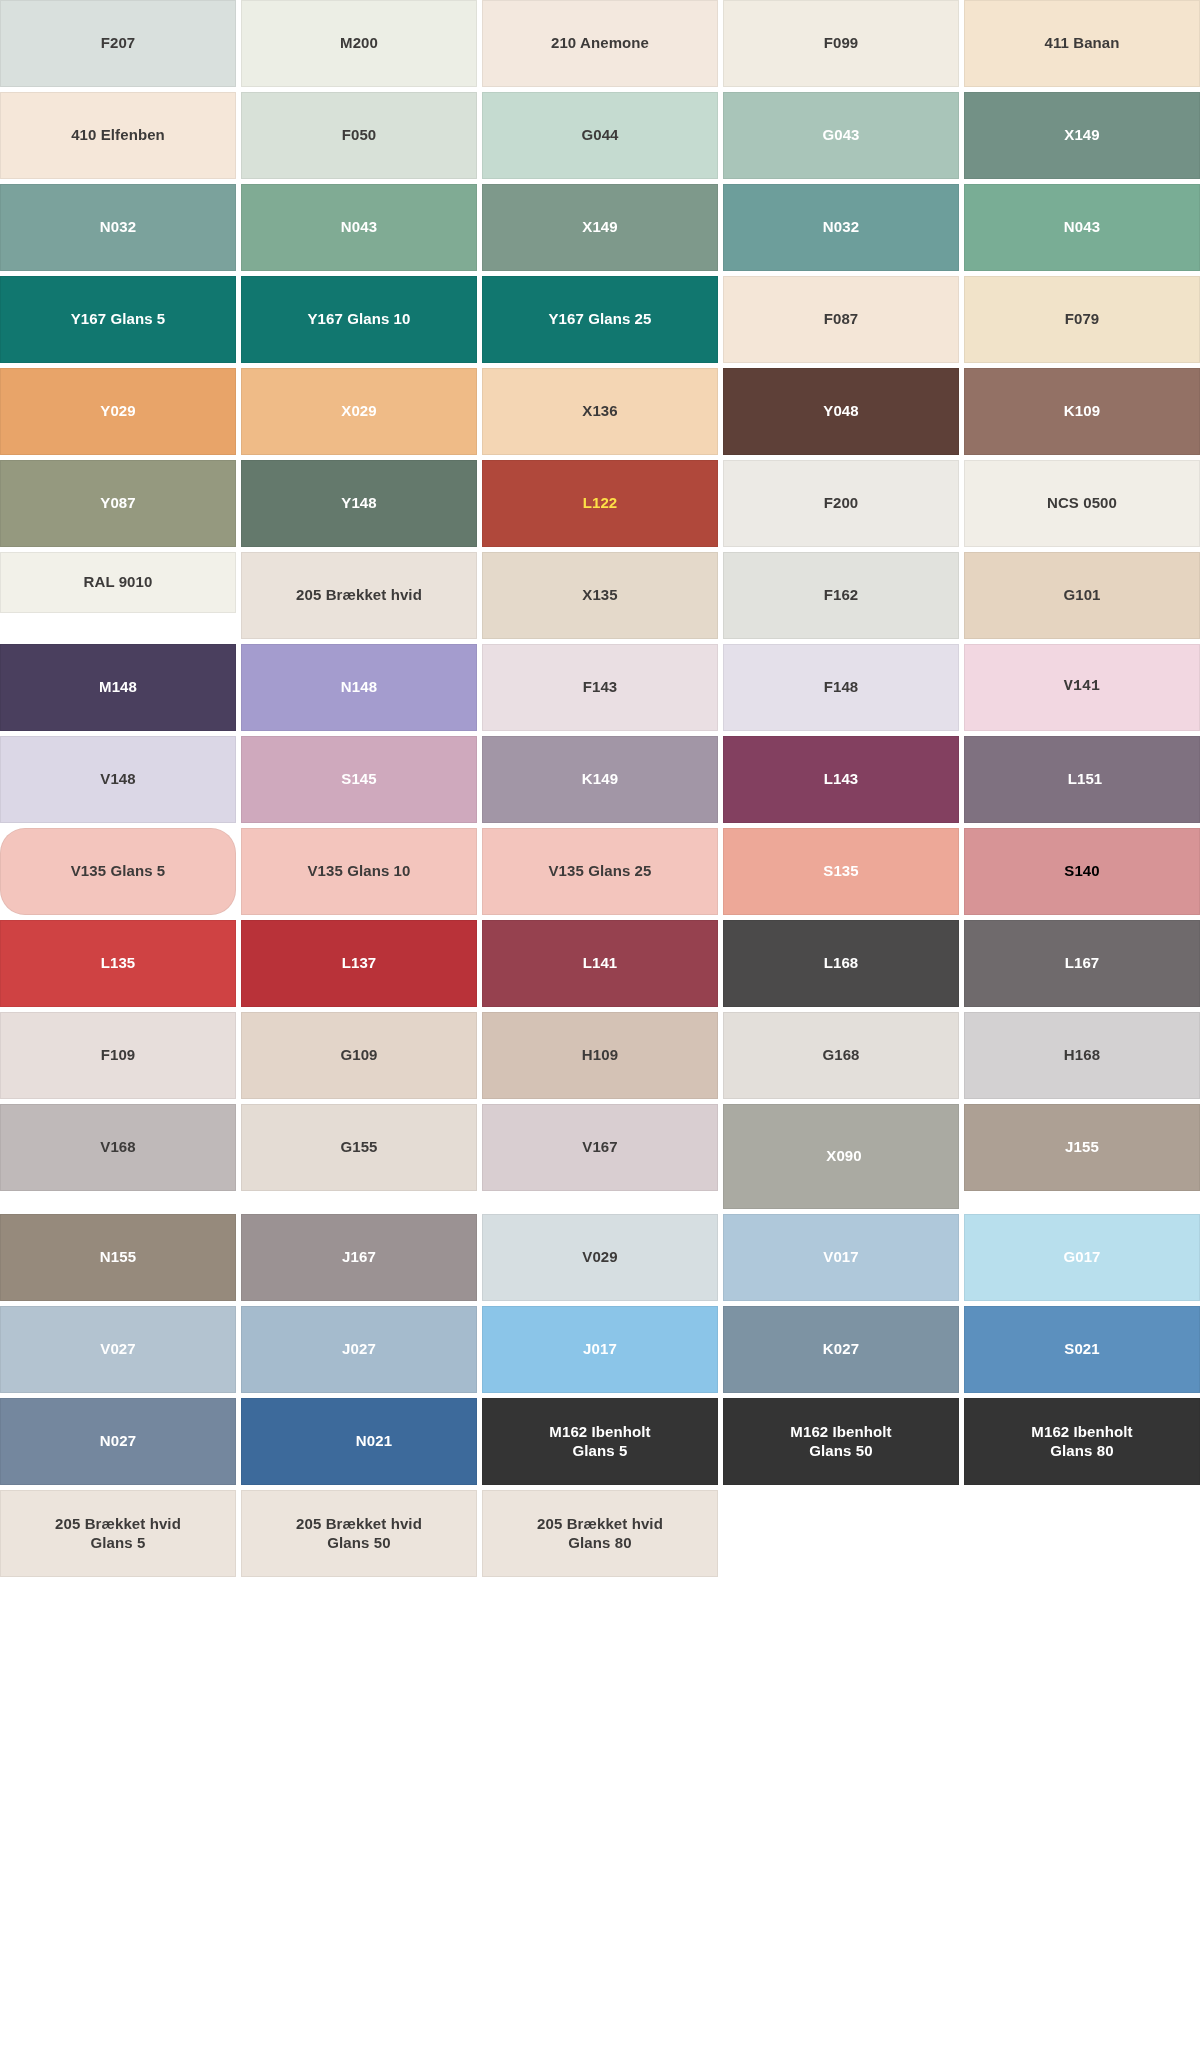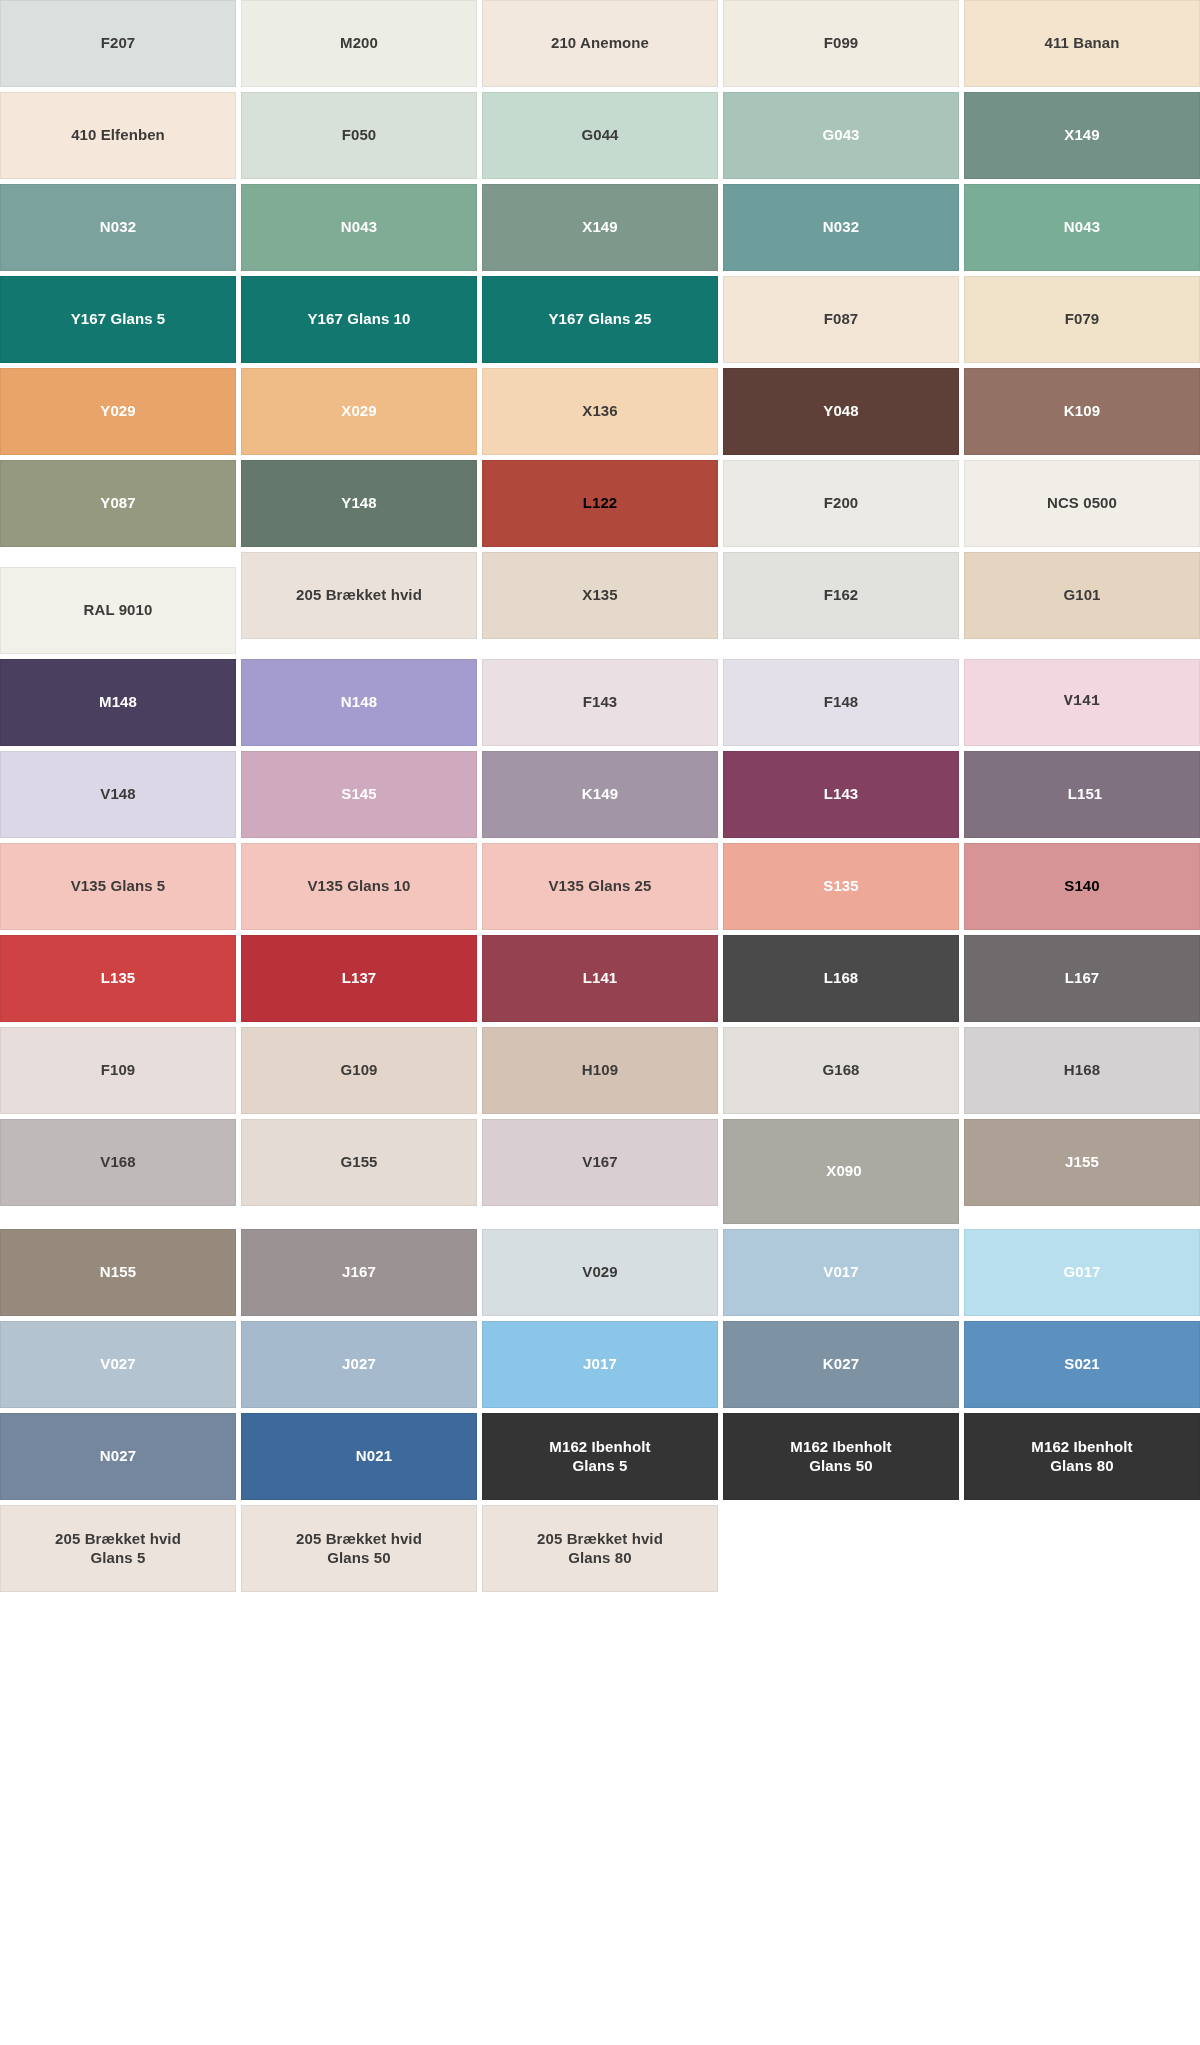--- a/index.html
+++ b/index.html
@@ -131,29 +131,29 @@
     <div class="swatch light-text" style="background: rgb(147, 113, 101); height: 87px;">
       <span class="swatch-label" style="color: rgb(255, 255, 255);">K109</span>
     </div>
     <div class="swatch light-text" style="background: rgb(149, 153, 127); height: 87px;">
       <span class="swatch-label" style="color: rgb(255, 255, 255);">Y087</span>
     </div>
     <div class="swatch light-text" style="background: rgb(100, 121, 108); height: 87px;">
       <span class="swatch-label" style="color: rgb(255, 255, 255);">Y148</span>
     </div>
     <div class="swatch light-text" style="background: rgb(176, 72, 59); height: 87px;">
-      <span class="swatch-label" style="color: #000000;">L122</span>
+      <span class="swatch-label" style="color: #fde047;">L122</span>
     </div>
     <div class="swatch dark-text" style="background: rgb(236, 234, 229); height: 87px;">
       <span class="swatch-label" style="color: rgb(61, 59, 58);">F200</span>
     </div>
     <div class="swatch dark-text" style="background: rgb(241, 238, 231); height: 87px;">
       <span class="swatch-label" style="color: rgb(61, 59, 58);">NCS 0500</span>
     </div>
-    <div class="swatch dark-text" style="background: rgb(242, 241, 233); height: 87px; margin-top: 15px;">
+    <div class="swatch dark-text" style="background: rgb(242, 241, 233); height: 61px;">
       <span class="swatch-label" style="color: rgb(61, 59, 58);">RAL 9010</span>
     </div>
     <div class="swatch dark-text" style="background: rgb(234, 226, 218); height: 87px;">
       <span class="swatch-label" style="color: rgb(61, 59, 58);">205 Brækket hvid</span>
     </div>
     <div class="swatch dark-text" style="background: rgb(228, 217, 202); height: 87px;">
       <span class="swatch-label" style="color: rgb(61, 59, 58);">X135</span>
     </div>
     <div class="swatch dark-text" style="background: rgb(225, 226, 221); height: 87px;">
       <span class="swatch-label" style="color: rgb(61, 59, 58);">F162</span>
@@ -184,21 +184,21 @@
     </div>
     <div class="swatch light-text" style="background: rgb(162, 150, 166); height: 87px;">
       <span class="swatch-label" style="color: rgb(255, 255, 255);">K149</span>
     </div>
     <div class="swatch light-text" style="background: rgb(131, 64, 96); height: 87px;">
       <span class="swatch-label" style="color: rgb(255, 255, 255);">L143</span>
     </div>
     <div class="swatch light-text" style="background: rgb(127, 113, 128); height: 87px; padding-left: 12px;">
       <span class="swatch-label" style="color: rgb(255, 255, 255);">L151</span>
     </div>
-    <div class="swatch dark-text" style="background: rgb(243, 197, 189); height: 87px;">
+    <div class="swatch dark-text" style="background: rgb(243, 197, 189); height: 87px; border-radius: 25px;">
       <span class="swatch-label" style="color: rgb(61, 59, 58);">V135 Glans 5</span>
     </div>
     <div class="swatch dark-text" style="background: rgb(243, 197, 189); height: 87px;">
       <span class="swatch-label" style="color: rgb(61, 59, 58);">V135 Glans 10</span>
     </div>
     <div class="swatch dark-text" style="background: rgb(243, 197, 189); height: 87px;">
       <span class="swatch-label" style="color: rgb(61, 59, 58);">V135 Glans 25</span>
     </div>
     <div class="swatch light-text" style="background: rgb(237, 168, 152); height: 87px;">
       <span class="swatch-label" style="color: rgb(255, 255, 255);">S135</span>

